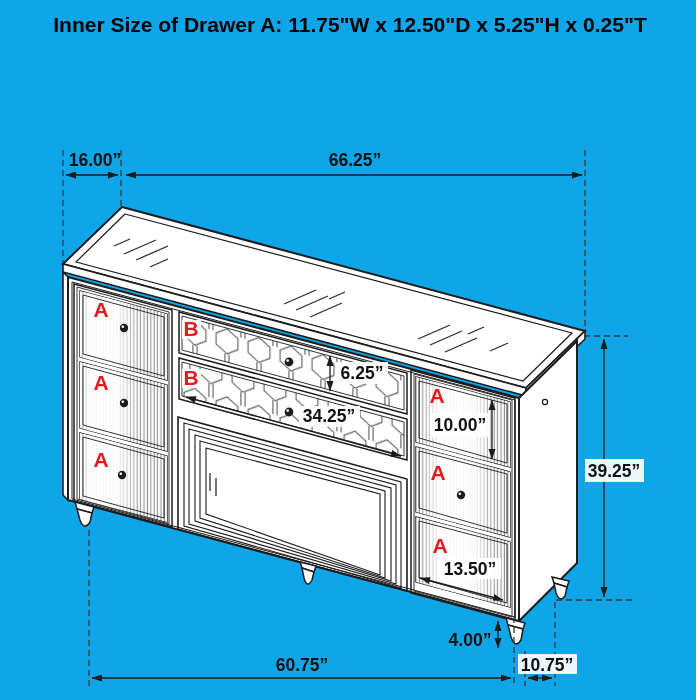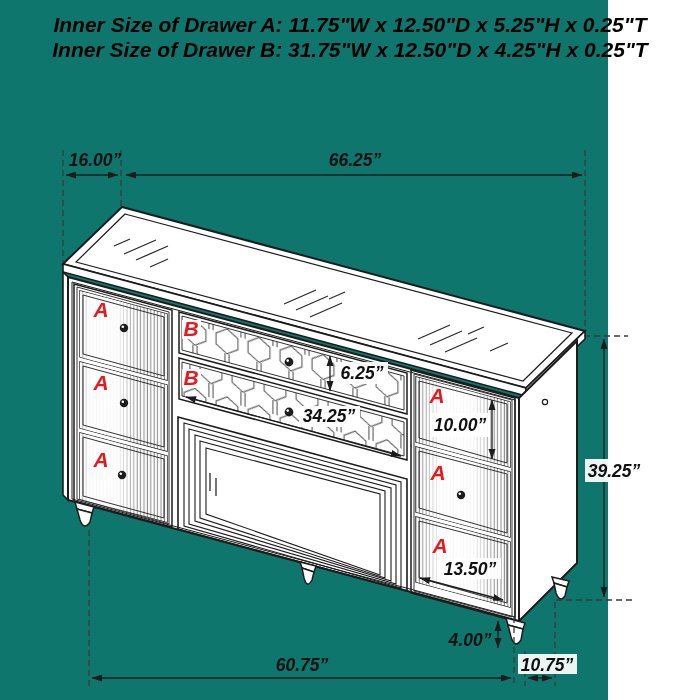--- a/index.html
+++ b/index.html
@@ -1,36 +1,35 @@
 <!DOCTYPE html>
 <html><head>
 <meta charset="utf-8">
 <style>
   html,body{margin:0;padding:0;background:#ffffff;width:700px;height:700px;overflow:hidden;
     font-family:"Liberation Sans", sans-serif;}
-  .stage{position:relative;width:608px;height:700px;background:#0f766e;font-style:italic;}
+  .stage{position:relative;width:696px;height:700px;background:#0ea5e9;}
   .hdr{position:absolute;top:12px;left:0;width:700px;text-align:center;
        font-weight:bold;font-size:21px;line-height:25px;color:#000;letter-spacing:0;}
   svg{position:absolute;left:0;top:0;}
   .ln{stroke:#1c1c1c;fill:none;}
   .face{fill:#ffffff;stroke:#1c1c1c;}
   .dimline{stroke:#1c1c1c;stroke-width:1.3;fill:none;}
   .dash{stroke:#3a3a3a;stroke-width:1.3;fill:none;stroke-dasharray:6 4;}
   .dimtxt{font-family:"Liberation Sans",sans-serif;font-weight:bold;font-size:17.5px;fill:#111;text-anchor:middle;}
   .lettertxt{font-family:"Liberation Sans",sans-serif;font-weight:bold;font-size:21px;text-anchor:middle;}
   .whbg{fill:#ffffff;opacity:0.92;}
   .shine{stroke:#2a2a2a;stroke-width:1.3;}
 </style>
 </head>
 <body>
 
 <div class="stage">
   <div class="hdr">
     <div>Inner Size of Drawer A: 11.75"W x 12.50"D x 5.25"H x 0.25"T</div>
-    <div>Inner Size of Drawer B: 31.75"W x 12.50"D x 4.25"H x 0.25"T</div>
   </div>
 
   <svg width="700" height="700" viewBox="0 0 700 700">
     <defs>
       <marker id="ae" markerWidth="12" markerHeight="8" refX="10" refY="3.5" orient="auto" markerUnits="userSpaceOnUse">
         <path d="M0,0 L10.5,3.5 L0,7 Z" fill="#1c1c1c"></path>
       </marker>
       <marker id="as" markerWidth="12" markerHeight="8" refX="0.5" refY="3.5" orient="auto" markerUnits="userSpaceOnUse">
         <path d="M10.5,0 L0,3.5 L10.5,7 Z" fill="#1c1c1c"></path>
       </marker>

